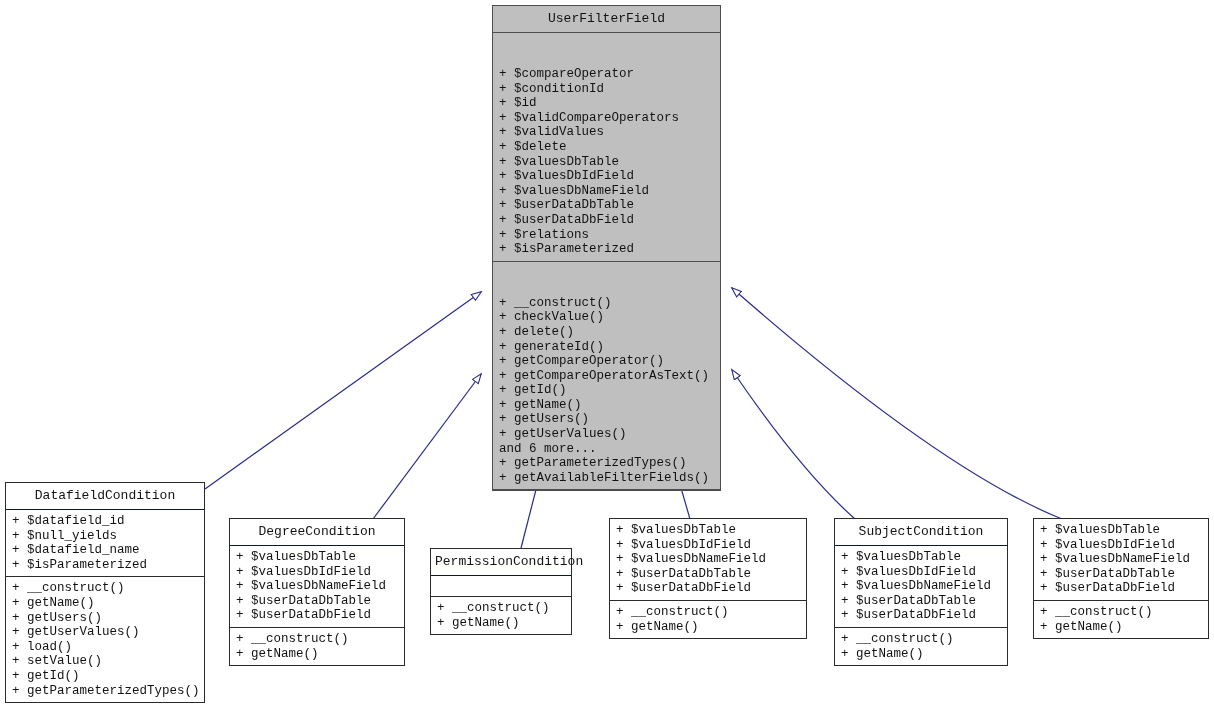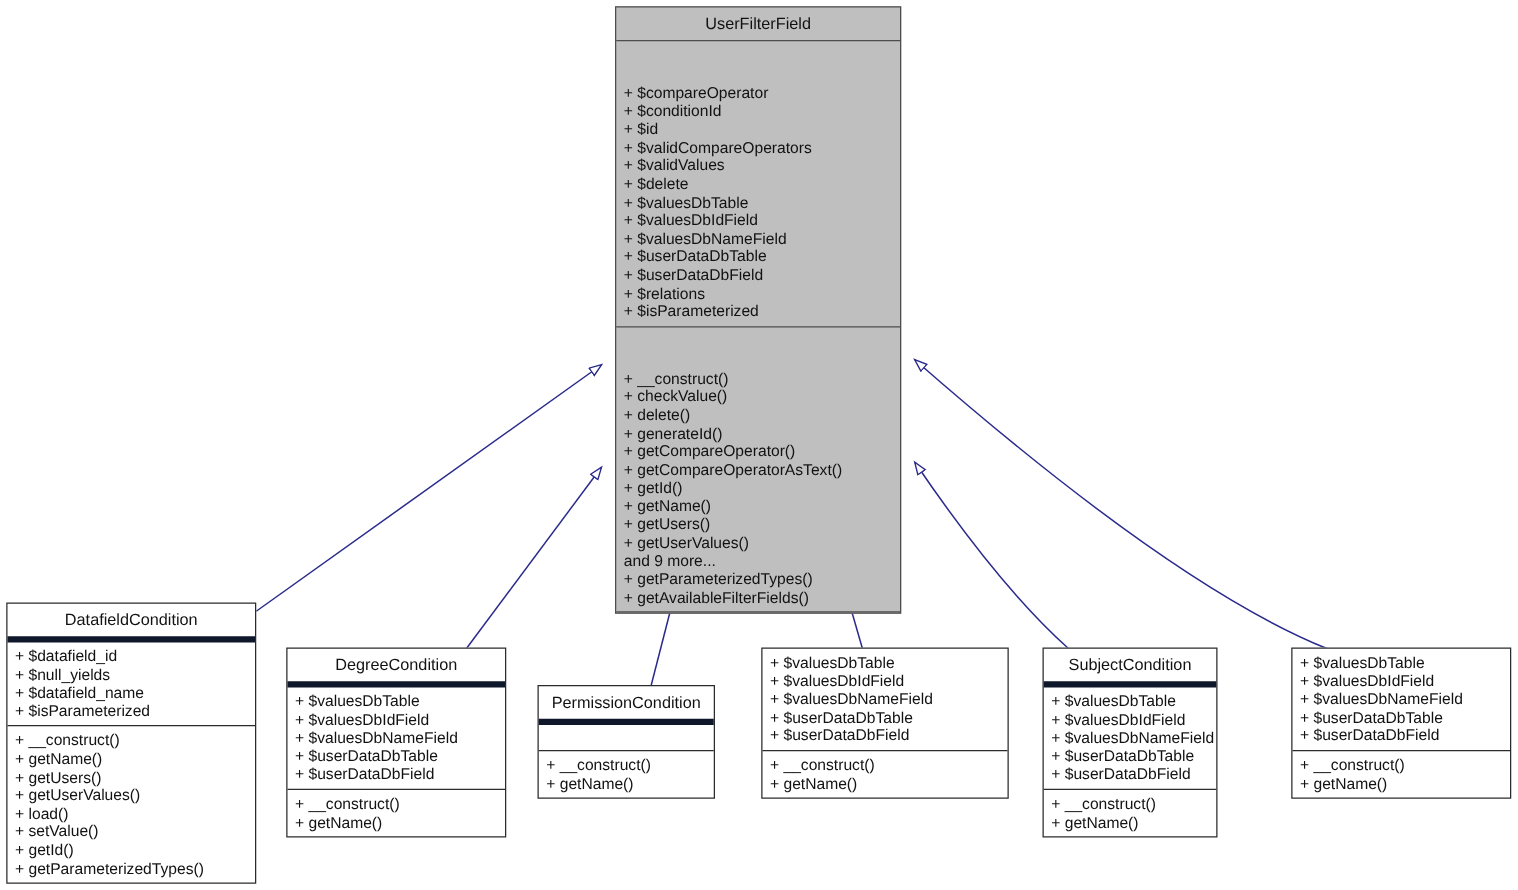--- a/index.html
+++ b/index.html
@@ -6,21 +6,21 @@
     margin: 0;
     padding: 0;
     background: #ffffff;
   }
   #canvas {
     position: relative;
     width: 1214px;
     height: 712px;
     background: #ffffff;
     overflow: hidden;
-    font-family: Liberation Sans, sans-serif;
+    font-family: Liberation Mono, monospace;
   }
   #edges {
     position: absolute;
     left: 0;
     top: 0;
     width: 1214px;
     height: 712px;
     pointer-events: none;
   }
   .uml-class {
@@ -33,21 +33,21 @@
   .uml-class.highlight {
     background: #bfbfbf;
     border: 1px solid #4d4d4d;
   }
   .class-title {
     text-align: center;
     font-size: 13px;
     color: #121212;
     line-height: 15px;
     padding: 5px 4px 6px 4px;
-    border-bottom: 5px solid #0f172a;
+    border-bottom: 1px solid #0f172a;
     white-space: nowrap;
   }
   .uml-class.highlight .class-title {
     border-bottom: 1px solid #4d4d4d;
   }
   .compartment {
     padding: 4px 4px 4px 6px;
     border-bottom: 1px solid #2b2b2b;
   }
   .uml-class.highlight .compartment {
@@ -115,21 +115,21 @@
       <div class="member">+ __construct()</div>
       <div class="member">+ checkValue()</div>
       <div class="member">+ delete()</div>
       <div class="member">+ generateId()</div>
       <div class="member">+ getCompareOperator()</div>
       <div class="member">+ getCompareOperatorAsText()</div>
       <div class="member">+ getId()</div>
       <div class="member">+ getName()</div>
       <div class="member">+ getUsers()</div>
       <div class="member">+ getUserValues()</div>
-      <div class="member">and 9 more...</div>
+      <div class="member">and 6 more...</div>
       <div class="member">+ getParameterizedTypes()</div>
       <div class="member">+ getAvailableFilterFields()</div>
     </div>
   </div>
 
   <div class="uml-class" style="left:5px; top:482px; width:200px;">
     <div class="class-title">DatafieldCondition</div>
     <div class="compartment">
       <div class="member">+ $datafield_id</div>
       <div class="member">+ $null_yields</div>
@@ -179,21 +179,21 @@
       <div class="member">+ $valuesDbNameField</div>
       <div class="member">+ $userDataDbTable</div>
       <div class="member">+ $userDataDbField</div>
     </div>
     <div class="compartment last">
       <div class="member">+ __construct()</div>
       <div class="member">+ getName()</div>
     </div>
   </div>
 
-  <div class="uml-class" style="left:834px; top:518px; width:140px;">
+  <div class="uml-class" style="left:834px; top:518px; width:174px;">
     <div class="class-title">SubjectCondition</div>
     <div class="compartment">
       <div class="member">+ $valuesDbTable</div>
       <div class="member">+ $valuesDbIdField</div>
       <div class="member">+ $valuesDbNameField</div>
       <div class="member">+ $userDataDbTable</div>
       <div class="member">+ $userDataDbField</div>
     </div>
     <div class="compartment last">
       <div class="member">+ __construct()</div>

